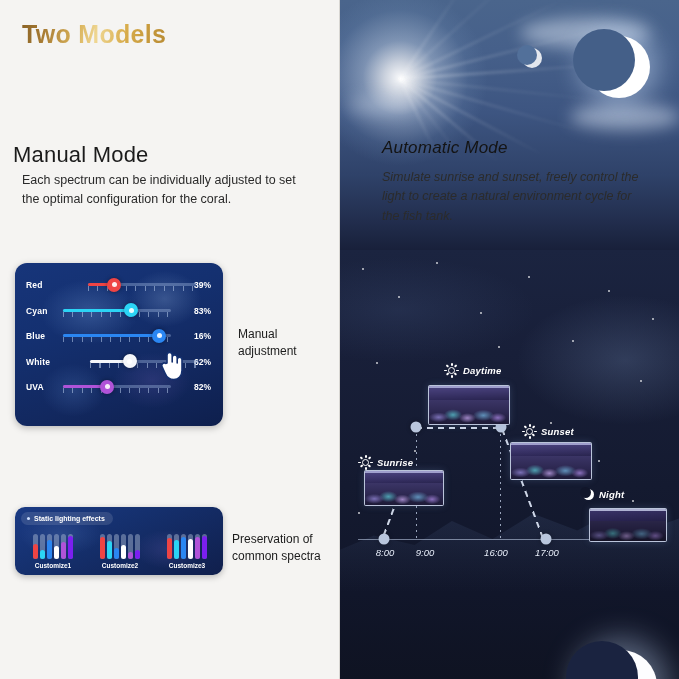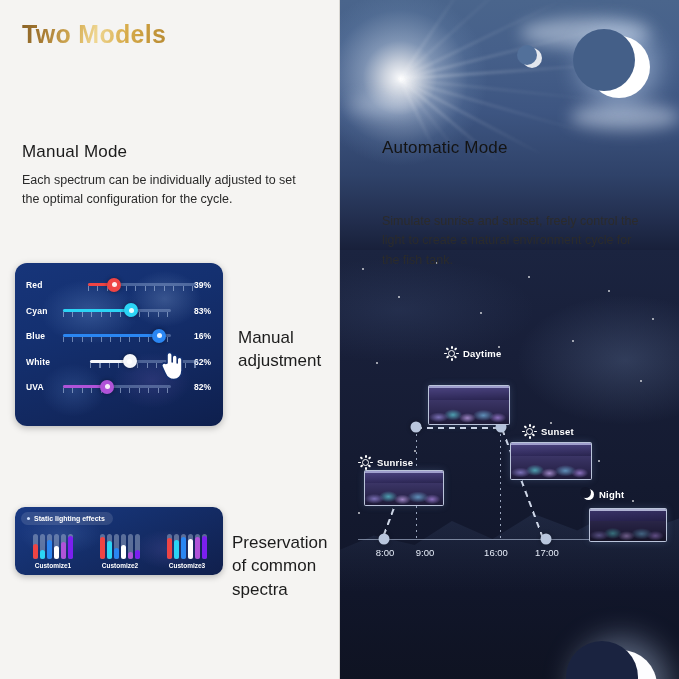--- a/index.html
+++ b/index.html
@@ -18,22 +18,22 @@
     border-right:1px solid #d8d6d2;
   }
   .title{
     position:absolute;left:22px;top:20px;
     font-size:25px;font-weight:bold;letter-spacing:.3px;
     background:linear-gradient(100deg,#8a6326 0%,#a87c34 16%,#d8b158 38%,#efd793 52%,#d9ae4e 70%,#c79a3c 86%,#b88b34 100%);
     -webkit-background-clip:text;background-clip:text;
     color:transparent;-webkit-text-fill-color:transparent;
   }
   .sub-head{
-    position:absolute;left:22px;top:142px;
-    font-size:17px;color:#1b1b1b;font-weight:500;letter-spacing:.2px;
+    position:absolute;left:13px;top:142px;
+    font-size:22px;color:#1b1b1b;font-weight:500;letter-spacing:.2px;
   }
   .sub-body{
     position:absolute;left:22px;top:171px;width:290px;
     font-size:12.5px;line-height:1.5;color:#2a2a2a;
   }
 
   
   .slider-card{
     position:absolute;left:15px;top:263px;width:208px;height:163px;
     border-radius:12px;overflow:hidden;
@@ -64,21 +64,21 @@
   }
   .sknob::after{content:"";width:5px;height:5px;border-radius:50%;background:rgba(255,255,255,.9);}
   .spct{flex:1;text-align:right;padding-right:12px;
     font-size:8.5px;font-weight:bold;color:#ffffff;}
 
   .hand{
     position:absolute;left:158px;top:348px;width:28px;height:34px;
     z-index:5;pointer-events:none;
   }
   .side-note{
-    position:absolute;font-size:17px;line-height:1.38;color:#1c1c1c;font-weight:500;
+    position:absolute;font-size:12px;line-height:1.38;color:#1c1c1c;font-weight:500;
   }
   .note-manual{left:238px;top:326px;width:92px;}
   .note-preserve{left:232px;top:531px;width:104px;}
 
   
   .fx-card{
     position:absolute;left:15px;top:507px;width:208px;height:68px;
     border-radius:10px;overflow:hidden;
     background:
       radial-gradient(ellipse 60px 30px at 22% 40%, rgba(95,130,200,.25), rgba(0,0,0,0) 70%),
@@ -94,21 +94,21 @@
     font-size:7px;font-weight:bold;color:#fff;
   }
   .fx-dot{width:3px;height:3px;border-radius:50%;background:#cfe0ff;display:block;}
   .fx-group{position:absolute;top:24px;width:56px;}
   .fx-bars{position:relative;height:28px;display:flex;align-items:flex-end;justify-content:center;gap:2px;}
   .fx-col{position:relative;width:5px;height:25px;border-radius:2.5px;background:rgba(175,190,215,.45);}
   .fx-col i{position:absolute;bottom:0;left:0;width:5px;border-radius:2.5px;display:block;}
   .fx-name{margin-top:3px;text-align:center;font-size:6.5px;font-weight:bold;color:#ffffff;}
 
   
-  .right{position:relative;width:339px;height:679px;overflow:hidden;background:#10121d;}
+  .right{position:relative;width:339px;height:679px;overflow:hidden;background:#10121d;font-style:italic;}
   .sky{
     position:absolute;left:0;top:0;width:339px;height:250px;
     background:
       radial-gradient(circle 110px at 60px 78px, rgba(255,255,255,.97) 0%, rgba(255,255,255,.72) 14%, rgba(216,230,246,.38) 34%, rgba(140,170,205,.12) 62%, rgba(0,0,0,0) 80%),
       linear-gradient(180deg,#4a658c 0%,#46608a 20%,#3d5581 45%,#2f4269 70%,#222e4e 88%,#18203a 100%);
   }
   .ray{position:absolute;transform-origin:0 50%;height:2px;
     background:linear-gradient(90deg,rgba(255,255,255,.55),rgba(255,255,255,0));
     filter:blur(1.4px);}
   .cloud{position:absolute;border-radius:50%;filter:blur(8px);background:rgba(222,232,245,.5);}
@@ -144,21 +144,21 @@
     position:absolute;left:245px;top:400px;width:72px;height:72px;border-radius:50%;
     background:#fdfdff;box-shadow:0 0 30px 12px rgba(190,212,245,.42);
   }
   .moon-night::after{
     content:"";position:absolute;left:-19px;top:-9px;width:72px;height:72px;border-radius:50%;
     background:#1a2340;
   }
 
   .auto-head{position:absolute;left:42px;top:138px;font-size:17px;color:#141414;font-weight:500;letter-spacing:.2px;z-index:4;}
   .auto-body{position:absolute;left:42px;top:168px;width:262px;z-index:4;
-    font-size:12.5px;line-height:1.55;color:#2b2b2b;margin-top:44px;}
+    font-size:12.5px;line-height:1.55;color:#2b2b2b;}
 
   
   .graph{position:absolute;left:0;top:0;width:339px;height:679px;z-index:6;}
   .axis{position:absolute;left:18px;top:539px;width:304px;height:1.4px;background:rgba(200,215,240,.55);}
   .vtick{position:absolute;width:1.4px;background-image:repeating-linear-gradient(to bottom,rgba(205,218,242,.72) 0 2.5px,transparent 2.5px 6px);}
   .node{position:absolute;width:11px;height:11px;border-radius:50%;background:#b9c6dd;
     box-shadow:0 0 4px rgba(0,0,0,.35);transform:translate(-5.5px,-5.5px);}
   .seg{position:absolute;height:2.4px;transform-origin:0 50%;
     background-image:repeating-linear-gradient(to right,rgba(222,230,246,.92) 0 6px,transparent 6px 11px);}
   .plateau{position:absolute;left:0;height:2.4px;
@@ -191,21 +191,21 @@
   .moon-ico i{position:absolute;left:-2px;top:-1.5px;width:11px;height:11px;border-radius:50%;background:#11162a;display:block;}
 </style>
 </head>
 <body>
 
 <div class="page">
 
   <div class="left">
     <div class="title">Two Models</div>
     <div class="sub-head">Manual Mode</div>
-    <div class="sub-body">Each spectrum can be individually adjusted to set the optimal configuration for the cycle.</div>
+    <div class="sub-body">Each spectrum can be individually adjusted to set the optimal configuration for the coral.</div>
 
     <div class="slider-card" id="slider-card">
         <div class="srow" style="top: 9px; gap: 40px;">
           <span class="slabel">Red</span>
           <span class="strack-wrap">
             <span class="strack"></span>
             <span class="sfill" style="width:39%;background:#ef4444;"></span>
             <span class="sticks"></span>
             <span class="sknob" style="left:39%;background:#ef4444;"></span>
           </span>
@@ -422,21 +422,21 @@
           <i style="left:1.8px;top:10.2px;width:3px;height:1.6px;transform:rotate(-45deg);"></i>
         </span>
         <span class="stage-name">Sunrise</span>
       </div>
       <div class="tank" style="left:24px;top:470px;width:78px;height:34px;">
         <div class="rim"></div>
           <div class="glow"></div>
           <div class="reef"></div>
       </div>
 
-      <div class="stage" style="left:104px;top:346px;">
+      <div class="stage" style="left:104px;top:363px;">
         <span class="sun-ico">
           <b></b>
           <i style="left:7px;top:0;width:1.6px;height:3px;"></i>
           <i style="left:7px;top:12px;width:1.6px;height:3px;"></i>
           <i style="left:0;top:6.7px;width:3px;height:1.6px;"></i>
           <i style="left:12px;top:6.7px;width:3px;height:1.6px;"></i>
           <i style="left:1.8px;top:1.8px;width:3px;height:1.6px;transform:rotate(45deg);"></i>
           <i style="left:10.2px;top:10.2px;width:3px;height:1.6px;transform:rotate(45deg);"></i>
           <i style="left:10.2px;top:1.8px;width:3px;height:1.6px;transform:rotate(-45deg);"></i>
           <i style="left:1.8px;top:10.2px;width:3px;height:1.6px;transform:rotate(-45deg);"></i>

